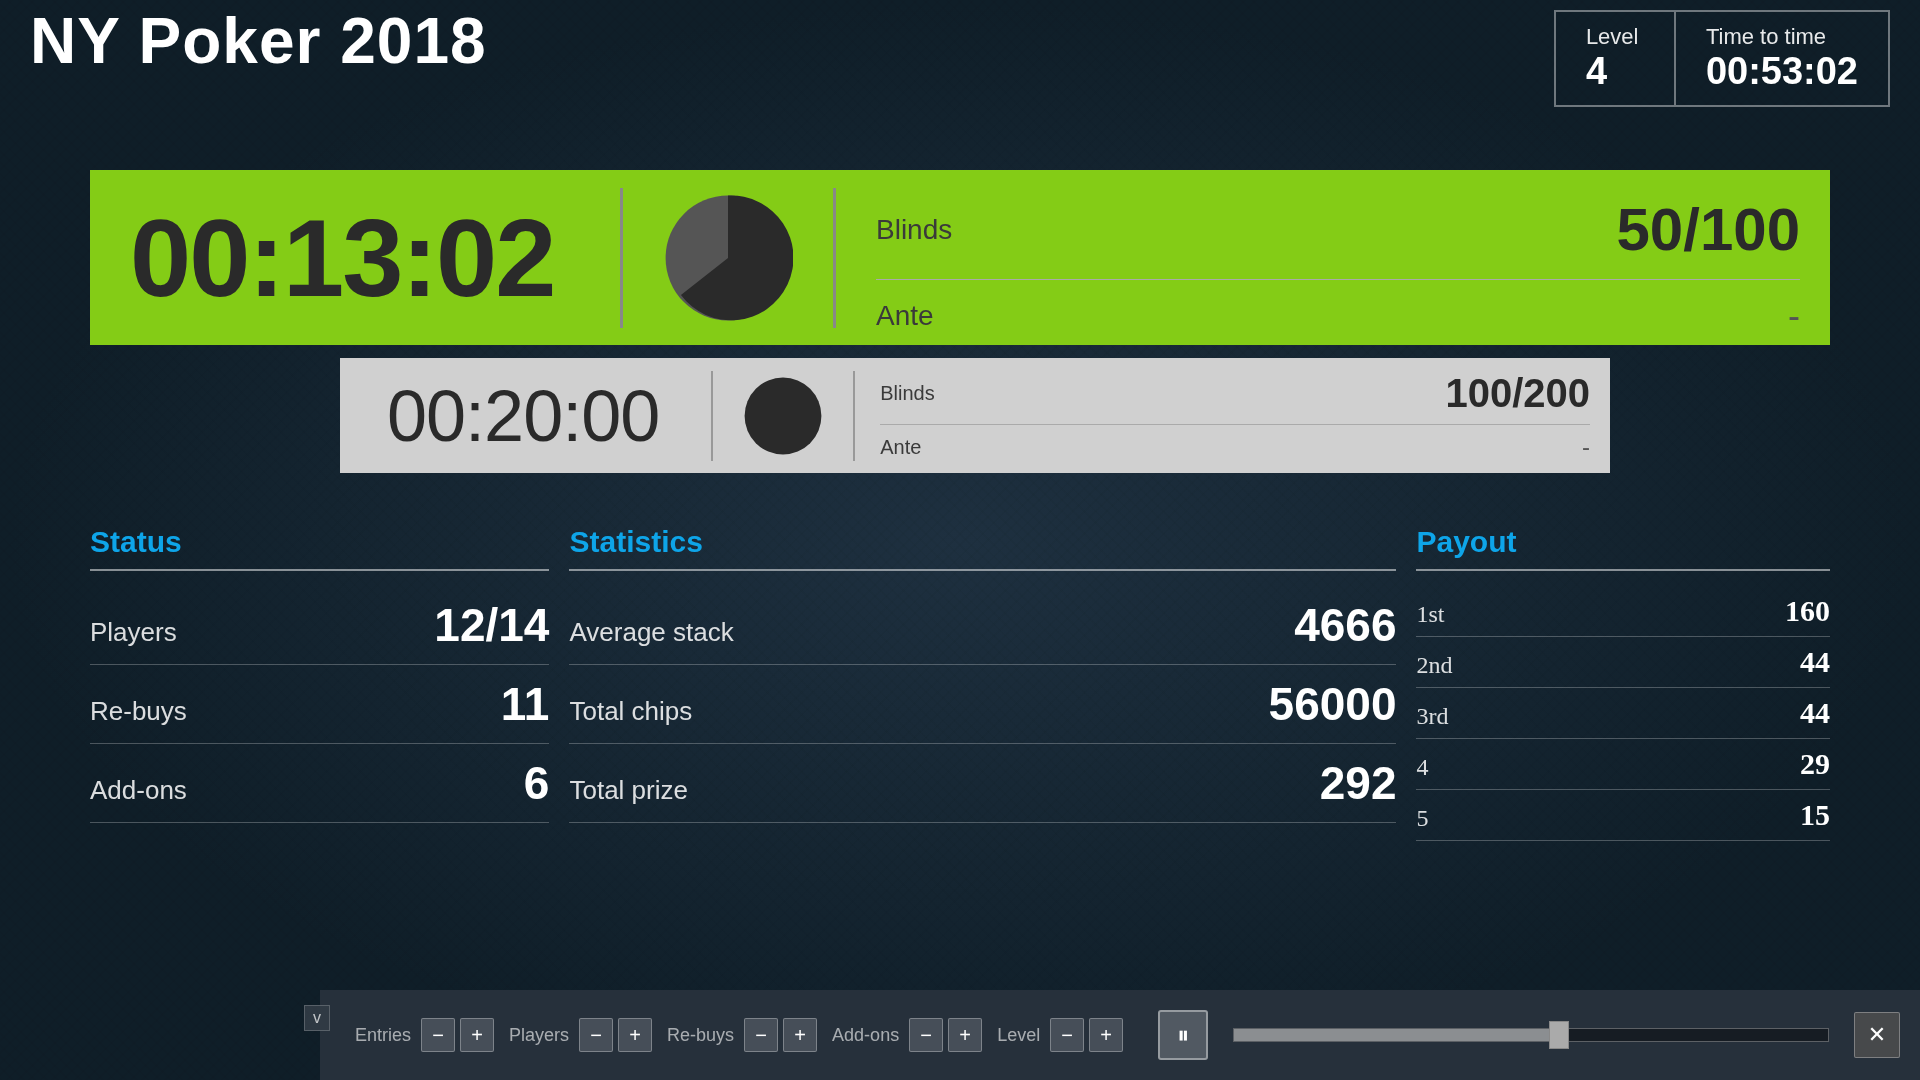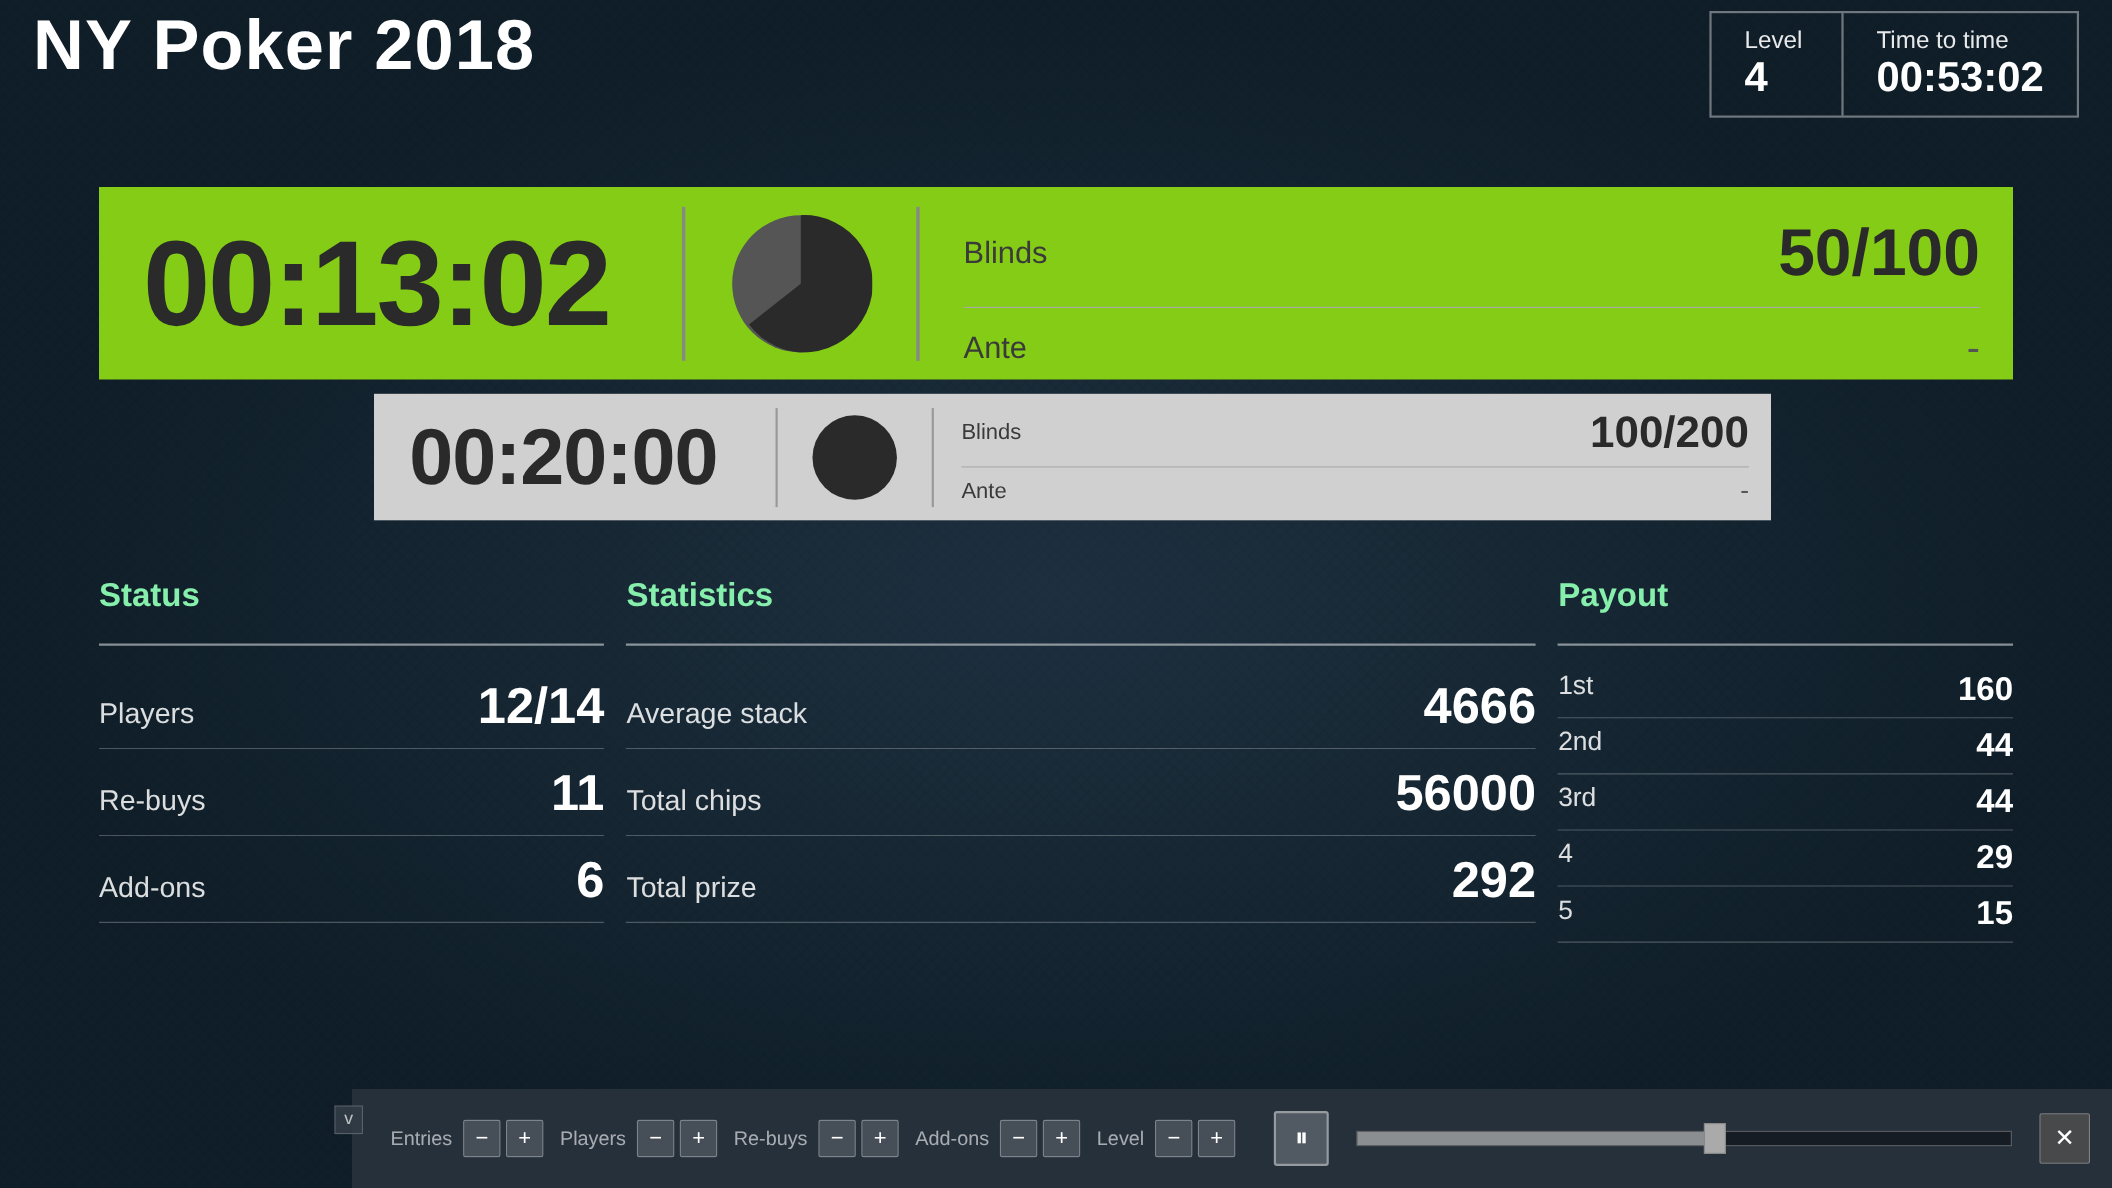--- a/index.html
+++ b/index.html
@@ -164,23 +164,23 @@
       left: 340px;
       right: 310px;
       height: 115px;
       background: #d0d0d0;
       display: flex;
       align-items: center;
     }
 
     .next-timer-display {
       font-size: 72px;
-      font-weight: bold;
+      font-weight: normal;
       color: #2a2a2a;
-      padding: 0 32px;
+      padding: 0 47px;
       min-width: 360px;
       letter-spacing: -1px;
     }
 
     .next-divider {
       width: 2px;
       height: 90px;
       background: #999;
       margin: 0 5px;
     }
@@ -250,23 +250,23 @@
       flex: 1;
     }
 
     .stats-column.payout {
       flex: 0.9;
     }
 
     .stats-header {
       font-size: 30px;
       font-weight: bold;
-      color: #86efac;
+      color: #0ea5e9;
       border-bottom: 2px solid rgba(255,255,255,0.5);
-      padding-bottom: 26px;
+      padding-bottom: 10px;
       margin-bottom: 15px;
     }
 
     .stats-row {
       display: flex;
       justify-content: space-between;
       align-items: baseline;
       padding: 12px 0;
       border-bottom: 1px solid rgba(255,255,255,0.25);
     }
@@ -278,23 +278,24 @@
 
     .stats-row-value {
       font-size: 46px;
       font-weight: bold;
       color: #ffffff;
     }
 
     .payout-row {
       display: flex;
       justify-content: space-between;
-      align-items: flex-start;
+      align-items: flex-end;
       padding: 8px 0;
       border-bottom: 1px solid rgba(255,255,255,0.25);
+      font-family: Liberation Serif, serif;
     }
 
     .payout-place {
       font-size: 24px;
       color: rgba(255,255,255,0.85);
     }
 
     .payout-amount {
       font-size: 30px;
       font-weight: bold;

